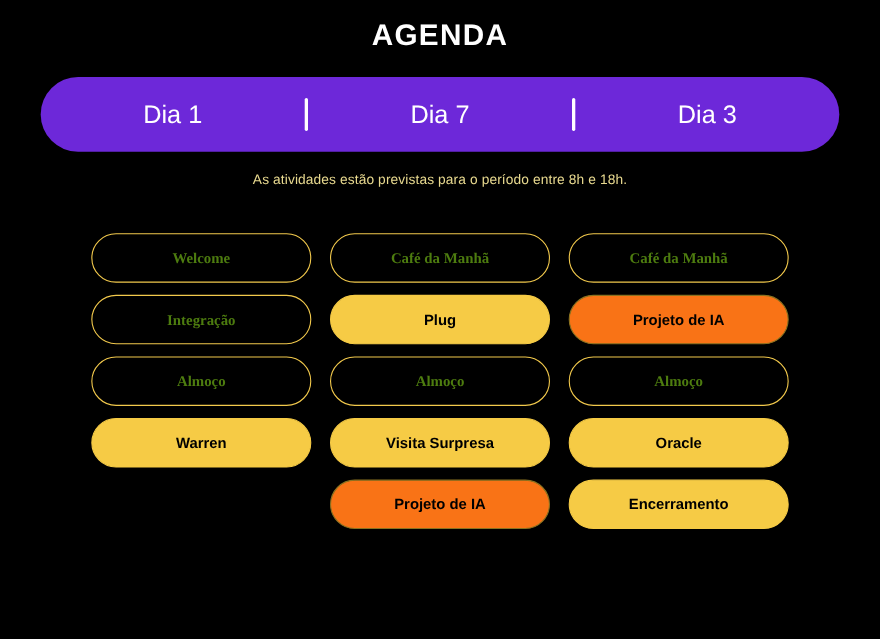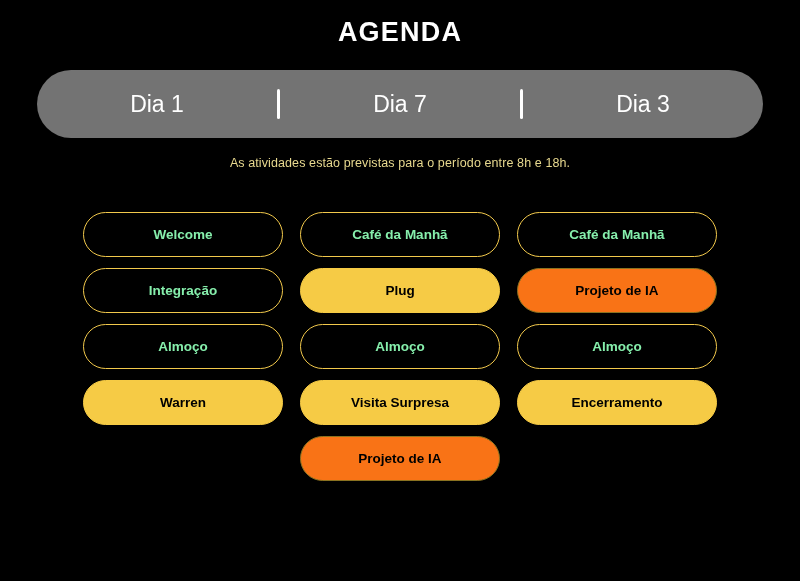--- a/index.html
+++ b/index.html
@@ -26,21 +26,21 @@
     font-size: 27px;
     font-weight: bold;
     letter-spacing: 1.2px;
     color: #ffffff;
     padding-top: 17px;
   }
   .days-bar {
     margin: 22px auto 0 auto;
     width: 726px;
     height: 68px;
-    background: #737373;
+    background: #6d28d9;
     border-radius: 34px;
     display: flex;
     align-items: center;
     justify-content: space-between;
     box-sizing: border-box;
   }
   .day-tab {
     flex: 1 1 0;
     text-align: center;
     font-size: 23px;
@@ -84,21 +84,22 @@
     justify-content: center;
     font-size: 13.5px;
     font-weight: bold;
     box-sizing: border-box;
     text-align: center;
     padding: 0 10px;
   }
   .pill.outline {
     background: #000000;
     border: 1.5px solid #f2c94c;
-    color: #86efac;
+    color: #4d7c0f;
+    font-family: Liberation Serif, serif;
   }
   .pill.solid {
     background: #f6cb45;
     border: 1.5px solid #f6cb45;
     color: #000000;
   }
   .pill.muted {
     background: #f97316;
     border: 1.5px solid #8a7220;
     color: #000000;
@@ -135,18 +136,19 @@
       <div class="pill solid">Plug</div>
       <div class="pill outline">Almoço</div>
       <div class="pill solid">Visita Surpresa</div>
       <div class="pill muted">Projeto de IA</div>
     </div>
 
     <div class="column">
       <div class="pill outline">Café da Manhã</div>
       <div class="pill muted">Projeto de IA</div>
       <div class="pill outline">Almoço</div>
+      <div class="pill solid">Oracle</div>
       <div class="pill solid">Encerramento</div>
     </div>
 
   </div>
 
 </div>
 
 </body></html>

